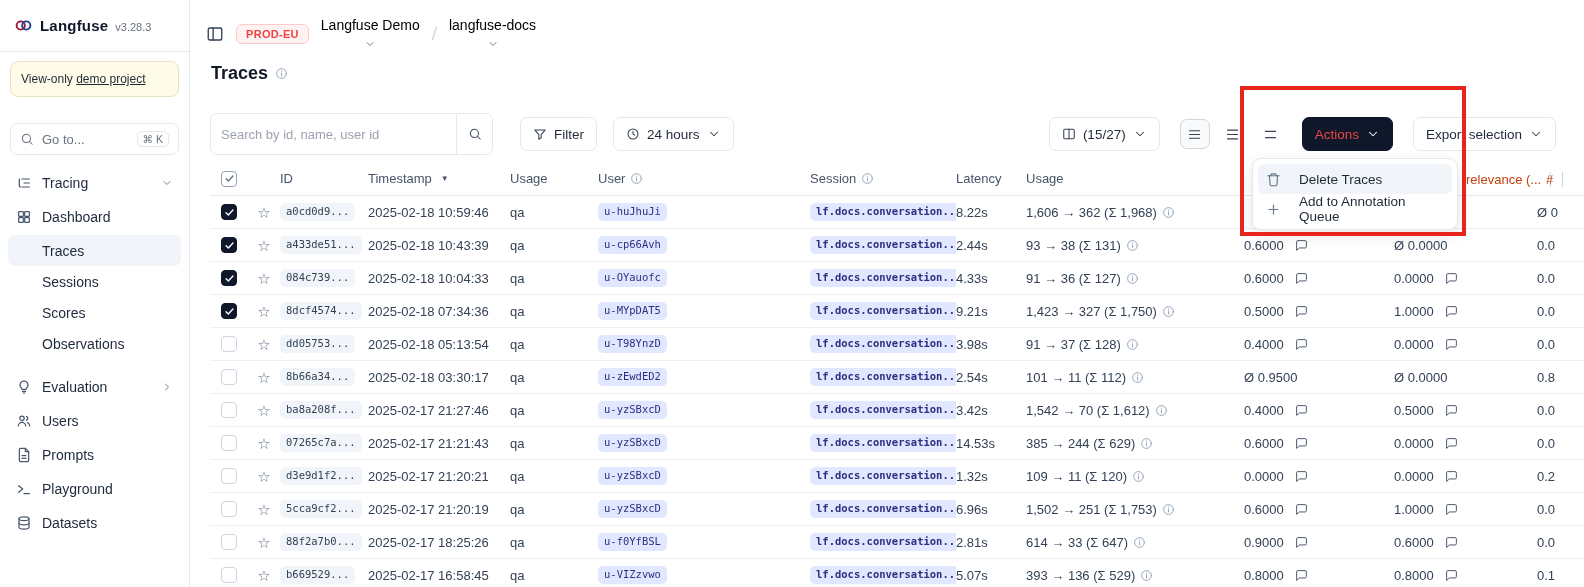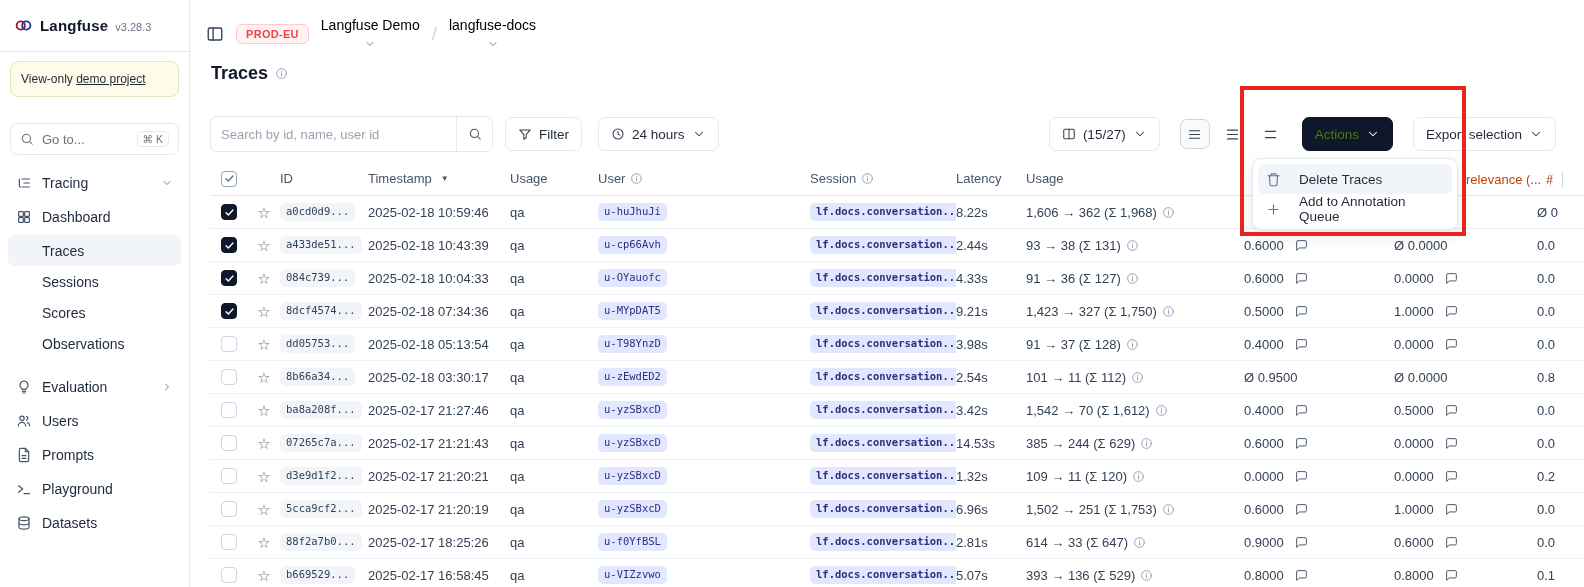--- a/index.html
+++ b/index.html
@@ -49,39 +49,39 @@
     color:#000000; cursor:pointer;flex-direction:column; }
   .slash { color:#d1d5db; font-size:19px; font-weight:300; }
 
   
   .main { position:absolute; left:190px; top:52px; right:0; bottom:0; background:#fff; }
   .page-title-row { position:absolute; left:21px; top:11px; display:flex; align-items:center; gap:7px; }
   .page-title-row h1 { font-size:18px; font-weight:bold; color:#111827; }
 
   .toolbar { position:absolute; left:20px; right:28px; top:64px; height:36px;
     display:flex; align-items:center; }
-  .searchbox { width:283px; height:36px; border:1px solid #e5e7eb; border-radius:7px;
+  .searchbox { width:283px; height:42px; border:1px solid #e5e7eb; border-radius:7px;
     display:flex; align-items:center; overflow:hidden; background:#fff; }
   .searchbox input { flex:1; border:none; outline:none; font-size:13px; padding:0 10px;
     color:#111827; font-family:"Liberation Sans",sans-serif; }
   .searchbox input::placeholder { color:#9ca3af; }
   .search-btn { width:36px; height:100%; border-left:1px solid #e5e7eb; display:flex;
     align-items:center; justify-content:center; cursor:pointer; background:#fff; }
   .btn { height:34px; display:inline-flex; align-items:center; gap:7px; padding:0 12px;
     border:1px solid #e5e7eb; border-radius:7px; background:#fff; font-size:13.5px;
     color:#1f2937; cursor:pointer; white-space:nowrap; }
   .btn .icon { width:14px; height:14px; color:#374151; }
-  .mL10 { margin-left:12px; } .mL16 { margin-left:16px; } .mL20 { margin-left:20px; }
+  .mL10 { margin-left:27px; } .mL16 { margin-left:16px; } .mL20 { margin-left:20px; }
   .spacer { flex:1; }
   .rh-group { display:flex; align-items:center; gap:8px; margin-left:20px; }
   .rh-btn { width:30px; height:30px; border-radius:7px; display:flex; align-items:center;
     justify-content:center; cursor:pointer; border:1px solid transparent; }
   .rh-btn.selected { border-color:#d1d5db; background:#f8fafc; }
   .rh-btn .icon { width:15px; height:15px; color:#374151; }
-  .btn-dark { background:#0f172a; border-color:#0f172a; color:#4d7c0f; font-weight:500; }
+  .btn-dark { background:#0f172a; border-color:#0f172a; color:#ef4444; font-weight:500; }
   .btn-dark .icon { color:#fff; }
 
   
   .table { position:absolute; left:20px; right:0; top:110px; bottom:0; overflow:hidden; }
   .trow { display:grid;
     grid-template-columns:38px 32px 88px 142px 88px 212px 146px 70px 218px 150px 143px 120px;
     align-items:center; height:33px; border-bottom:1px solid #eceff3; font-size:13px;
     color:#334155; }
   .thead { height:34px; color:#475569; font-weight:500; position:relative;
     border-bottom:1px solid #e5e7eb; }

